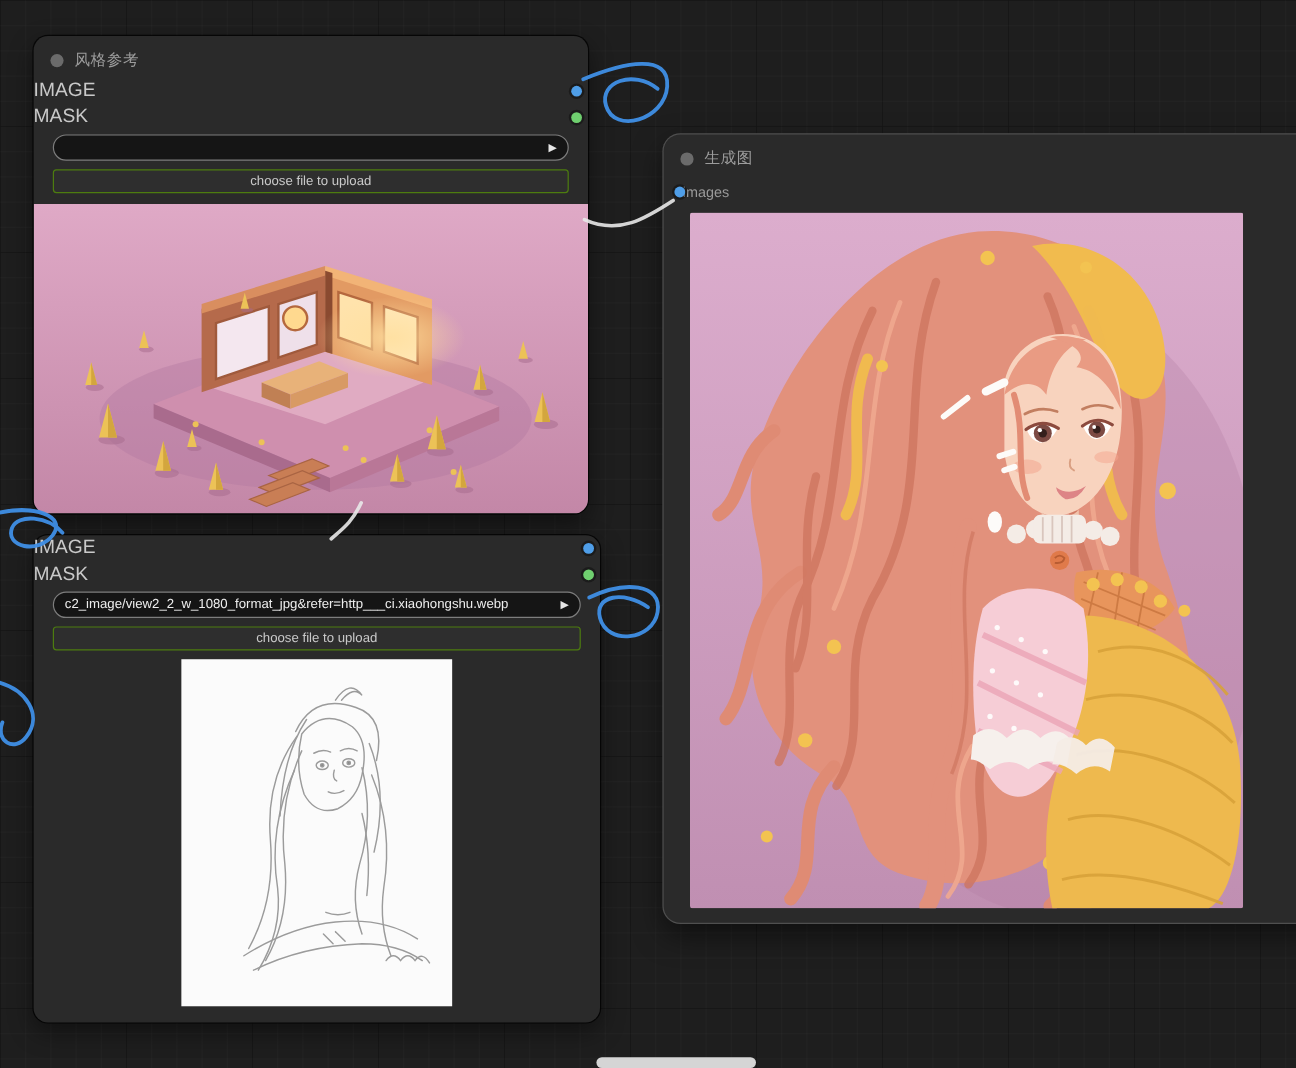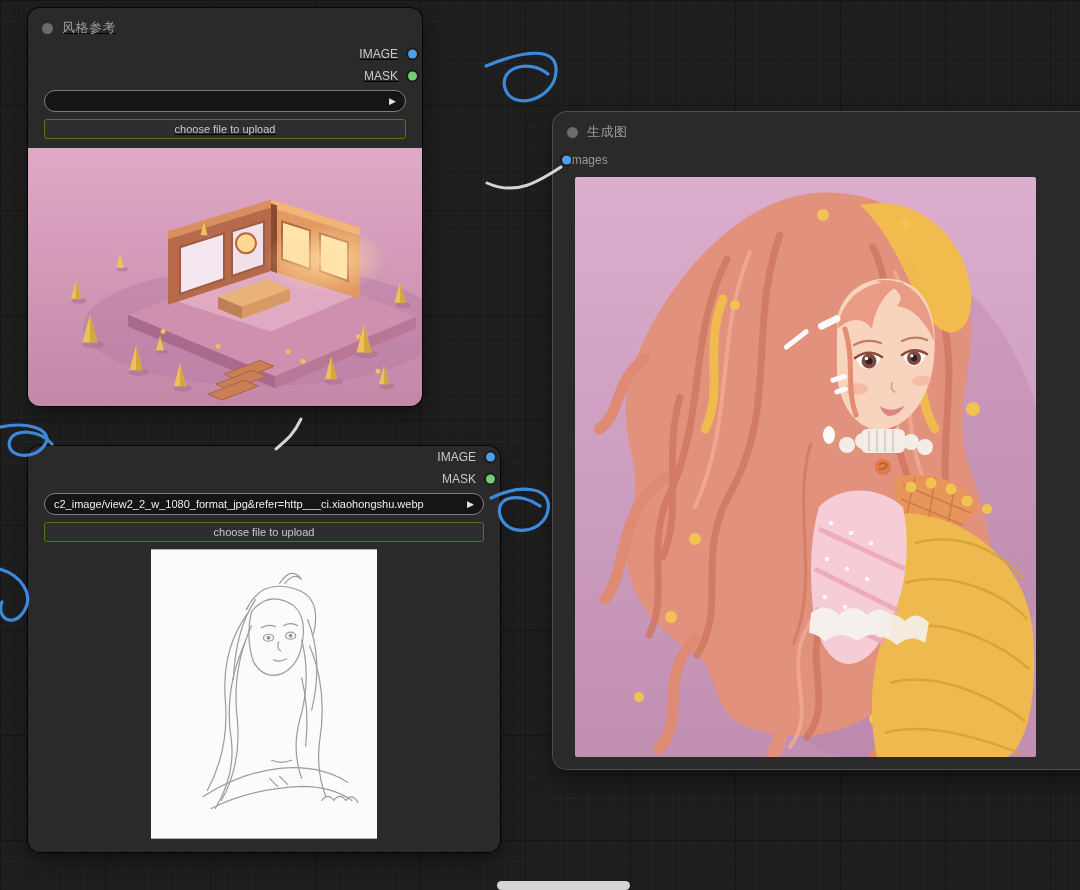--- a/index.html
+++ b/index.html
@@ -15,37 +15,37 @@
     background-size:21px 21px,21px 21px,105px 105px,105px 105px;
   }
   .wires{position:absolute;inset:0;z-index:3;pointer-events:none;}
   .node{
     position:absolute;background:#2a2a2a;border-radius:12px;z-index:2;
     box-shadow:0 0 0 1px rgba(0,0,0,0.75), 0 8px 20px rgba(0,0,0,0.45);
   }
   .node-header{display:flex;align-items:center;gap:9px;padding:11px 14px 6px;}
   .hdot{width:11px;height:11px;border-radius:50%;background:#6b6b6b;flex:none;}
   .ntitle{color:#9c9c9c;font-size:13px;letter-spacing:0.5px;}
-  .port-row{position:relative;height:22px;line-height:22px;text-align:right;
-    padding-right:24px;color:#c9c9c9;font-size:12px;}
+  .port-row{position:relative;height:22px;line-height:22px;text-align:left;
+    padding-right:24px;color:#c9c9c9;font-size:16px;}
   .pdot{position:absolute;width:9px;height:9px;border-radius:50%;top:50%;
     transform:translateY(-50%);box-shadow:0 0 0 2px rgba(0,0,0,0.35);}
   .port-row .pdot{right:5px;}
   .pdot.image{background:#4f9ee8;}
   .pdot.mask{background:#6fcf6f;}
   .url-pill{position:relative;margin:3px 16px 0;height:22px;border:1px solid #7d7d7d;
     border-radius:11px;background:#151515;color:#ededed;font-size:11px;line-height:20px;
     padding:0 26px 0 9px;white-space:nowrap;overflow:hidden;cursor:text;}
   .url-arrow{position:absolute;right:9px;top:0;font-size:9px;color:#e6e6e6;line-height:21px;cursor:pointer;}
   .upload-btn{margin:7px 16px 0;height:20px;line-height:18px;border:1px solid #4d7c0f;
     border-radius:3px;background:rgba(255,255,255,0.02);color:#c9c9c9;font-size:11px;
     text-align:center;cursor:pointer;}
   .preview{margin-top:9px;overflow:hidden;border-radius:0 0 12px 12px;}
   .preview svg{display:block;}
-  .node1{left:28px;top:8px;width:394px;text-decoration:underline;}
+  .node1{left:28px;top:30px;width:462px;}
   .node2{left:28px;top:446px;width:472px;}
   .sketch-wrap{margin-top:7px;height:303px;display:flex;justify-content:center;
     align-items:flex-start;border-radius:0 0 12px 12px;overflow:hidden;}
   .node3{left:553px;top:112px;width:549px;border-radius:14px;
     box-shadow:0 0 0 1px #4f4f4f, 0 10px 24px rgba(0,0,0,0.5);}
   .in-row{position:relative;height:22px;line-height:22px;margin-top:2px;
     padding-left:16px;color:#9a9a9a;font-size:12px;text-align:left;}
   .in-row .pdot{left:9px;}
   .gen-img{margin:6px 22px 12px;width:461px;height:580px;overflow:hidden;border-radius:2px;}
   .gen-img svg{display:block;}

